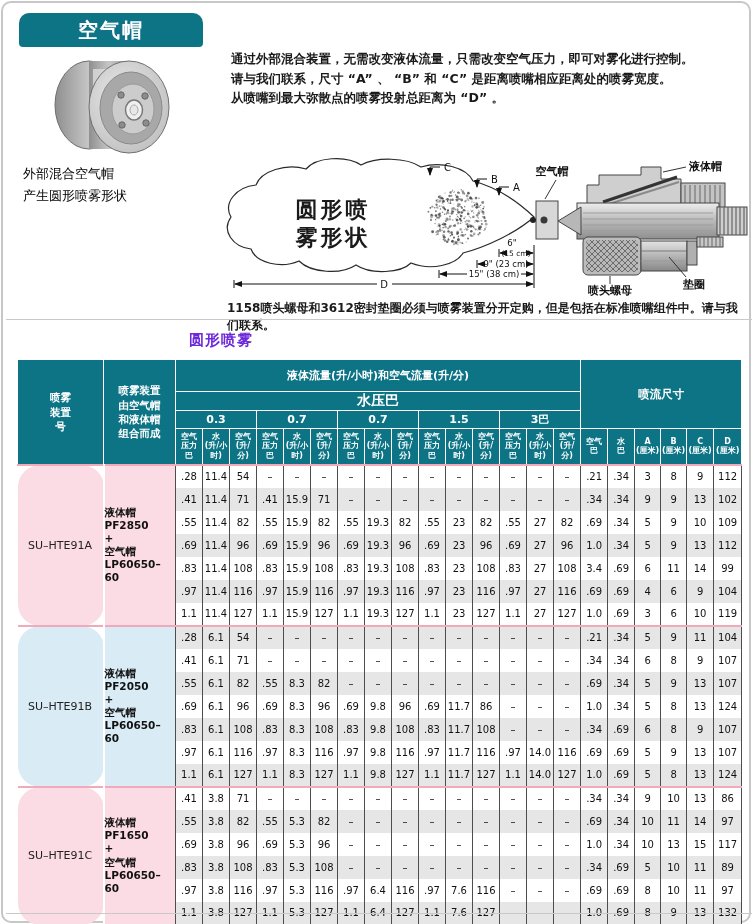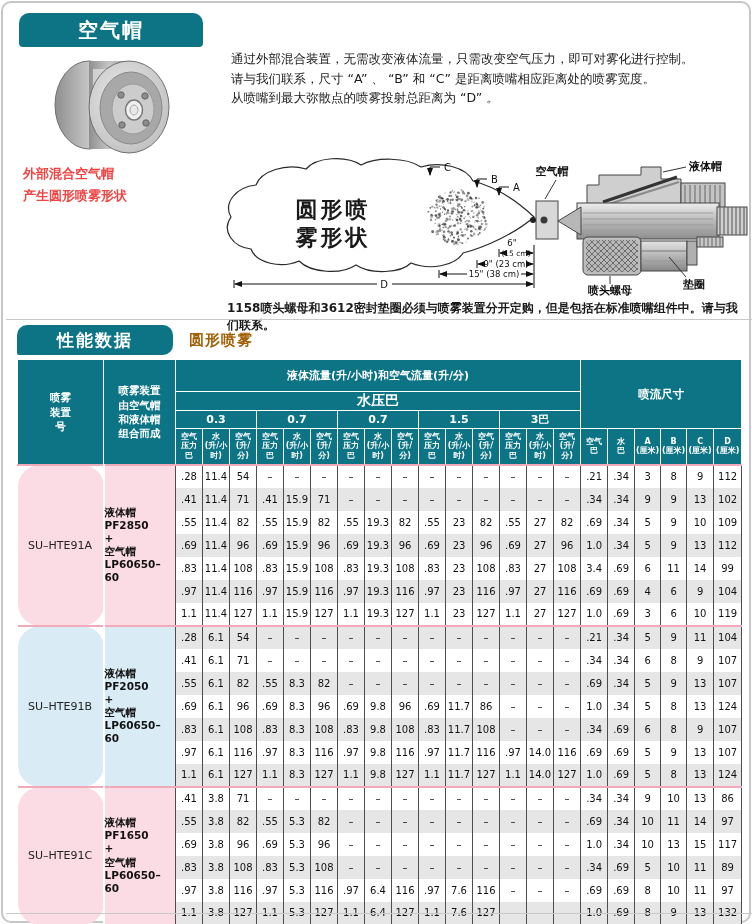--- a/index.html
+++ b/index.html
@@ -16,34 +16,34 @@
     position:absolute; background:var(--teal); color:#fff; font-weight:bold;
     display:flex; align-items:center; justify-content:center;
     border-radius:10px 10px 4px 4px; letter-spacing:2px;
   }
   #hdr-aircap { left:16px; top:10px; width:184px; height:34px; font-size:20px; }
   #hdr-features { left:228px; top:10px; width:148px; height:28px; font-size:16px; }
   #hdr-perf { left:14px; top:322px; width:156px; height:30px; font-size:17px; border-radius:10px 10px 10px 2px; }
   :root { --teal:#0d7486; --pink:#fcdce4; --blue:#d9ecf6; --zebra:#e6e6e6; --grid:#4d4d4d; --secline:#f2aabb; }
 
   #aircap-photo { position:absolute; left:46px; top:52px; }
-  #aircap-caption { position:absolute; left:20px; top:160px; font-size:13px; font-weight:bold; line-height:22px; color:#ef4444; }
+  #aircap-caption { position:absolute; left:20px; top:160px; font-size:13px; font-weight:normal; line-height:22px; color:#000000; }
 
   #features { position:absolute; left:228px; top:46px; width:516px; }
-  .feature-line { font-size:12.5px; font-weight:normal; line-height:19.5px; color:#1a1a1a; }
+  .feature-line { font-size:12.5px; font-weight:bold; line-height:19.5px; color:#1a1a1a; }
 
   #diagram { position:absolute; left:208px; top:152px; }
 
   #note { position:absolute; left:224px; top:297px; font-size:12px; font-weight:bold; color:#1a1a1a; }
 
   .divider { position:absolute; left:3px; width:746px; height:0; border-top:1px solid #c9c9c9; }
   #divider-top { top:316px; }
   #divider-bottom { top:910px; }
 
-  #spray-type { position:absolute; left:186px; top:328px; font-size:15px; font-weight:bold; letter-spacing:1px; color:#a16207; }
+  #spray-type { position:absolute; left:186px; top:328px; font-size:15px; font-weight:bold; letter-spacing:1px; color:#6d28d9; }
 
   #perf-table {
     position:absolute; left:14px; top:356px; width:724px;
     border-collapse:collapse; table-layout:fixed;
     border-bottom:2px solid var(--secline);
   }
   #perf-table th {
     background:var(--teal); color:#fff; font-weight:bold; border:1px solid #fff;
     text-align:center; vertical-align:middle; white-space:pre-line; padding:0;
   }
@@ -509,21 +509,20 @@
 
       <text x="399" y="139" font-size="11" font-weight="bold" text-anchor="middle" fill="#111">喷头螺母</text>
       <line x1="399" y1="121" x2="399" y2="129" stroke="#333" stroke-width="1"></line>
     </g>
   </svg>
 
   <div id="note">1158喷头螺母和3612密封垫圈必须与喷雾装置分开定购，但是包括在标准喷嘴组件中。请与我们联系。</div>
 
   <div class="divider" id="divider-top"></div>
 
-  <div class="hdr-box" id="hdr-perf">性能数据</div>
   <div id="spray-type">圆形喷雾</div>
 
   <table id="perf-table">
       <colgroup>
         <col style="width: 86px;">
         <col style="width: 72px;">
         <col style="width: 27px;">
         <col style="width: 27px;">
         <col style="width: 27px;">
         <col style="width: 27px;">

